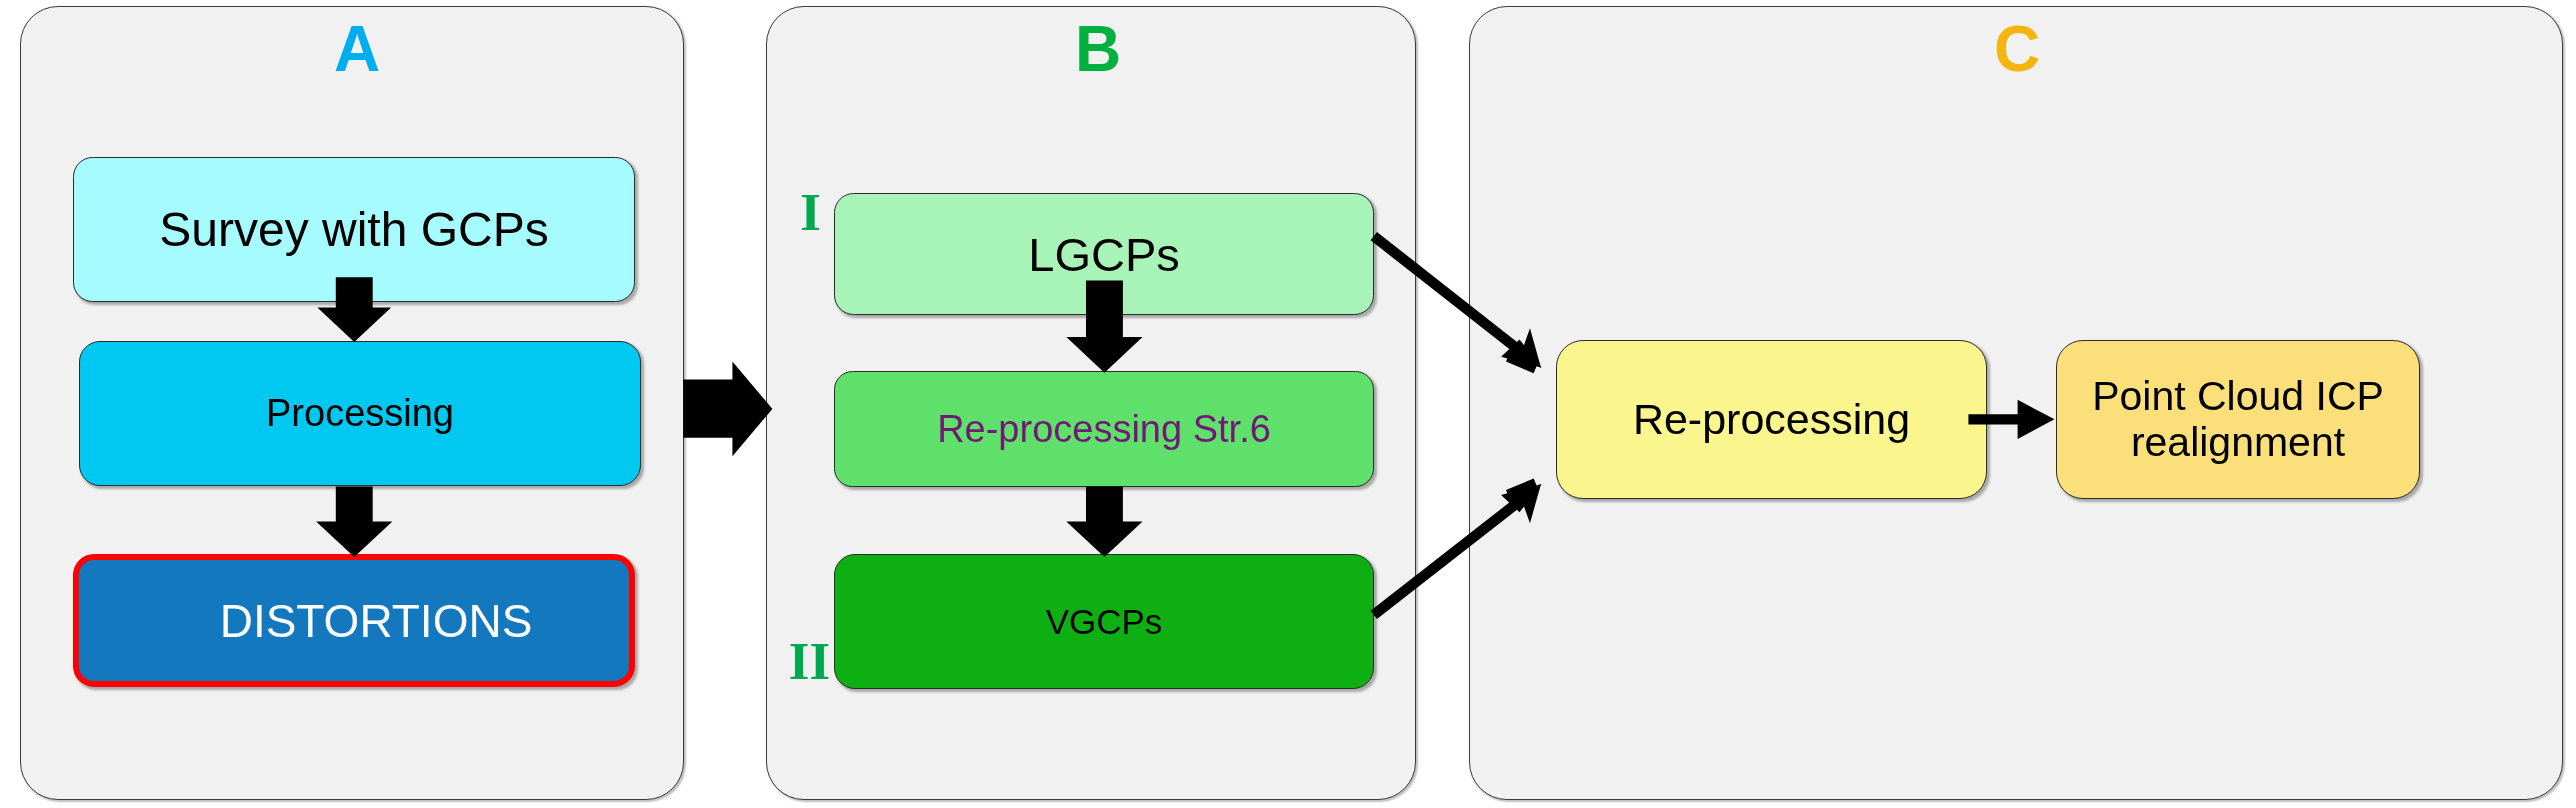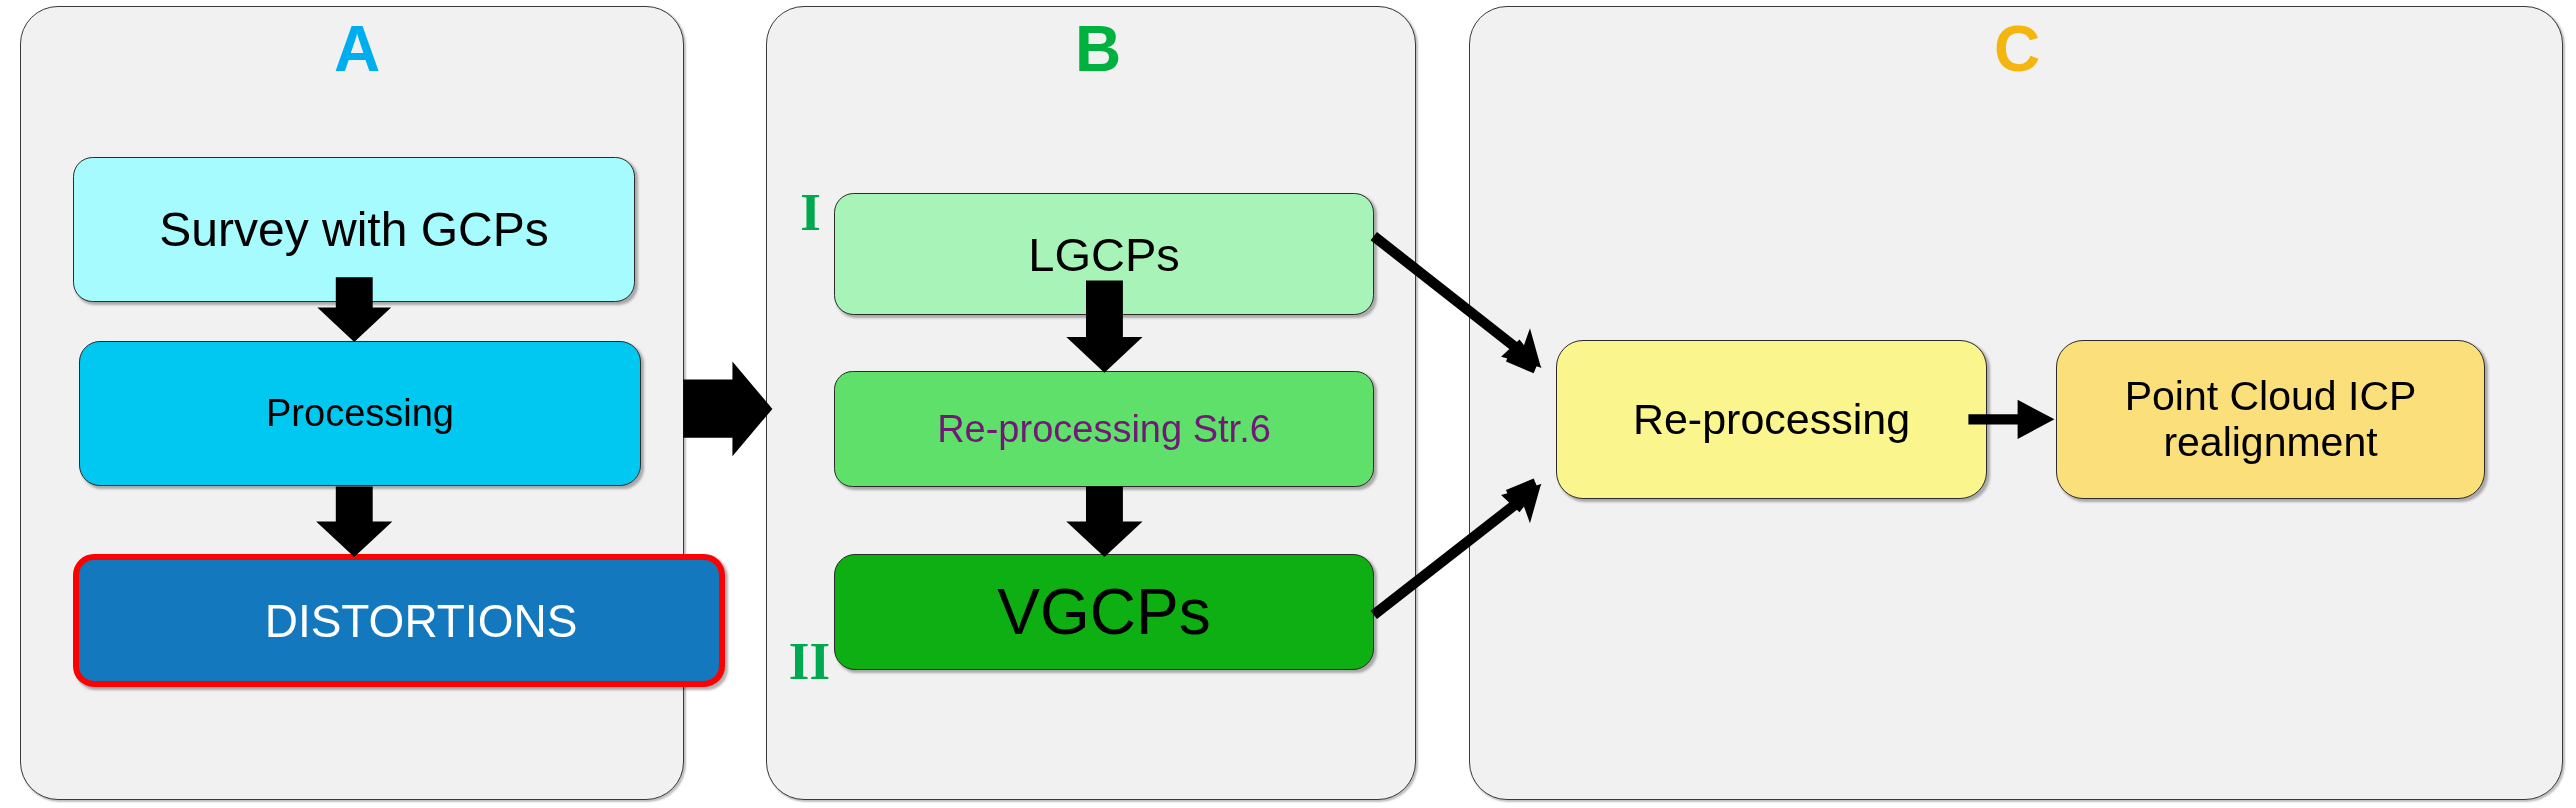--- a/index.html
+++ b/index.html
@@ -33,55 +33,55 @@
   <div class="node" style="left:73px;top:157px;width:562px;height:145px;border-radius:19.7px;
               background:#A6FBFF;color:#000;font-size:48px;">
     <span>Survey with GCPs</span>
   </div>
 
   <div class="node" style="left:79px;top:341px;width:562px;height:145px;border-radius:21px;
               background:#00C8F0;color:#000;font-size:38px;">
     <span>Processing</span>
   </div>
 
-  <div class="node" style="left:73px;top:554px;width:652px;height:133px;border-radius:21px;
+  <div class="node" style="left:73px;top:554px;width:562px;height:133px;border-radius:21px;
               background:#1378BE;color:#ffffff;font-size:46px;border:6.8px solid #FF0000;padding-left:44px;">
     <span>DISTORTIONS</span>
   </div>
 
   <div class="panel" style="left:766px;top:6.2px;width:650px;height:794px;"></div>
   <div class="panel-letter" style="left:1061px;top:17px;width:74px;text-align:center;color:#00B140;">B</div>
 
   <div class="roman" style="left:792px;top:186px;width:37px;text-align:center;">I</div>
   <div class="roman" style="left:781px;top:602px;width:57px;text-align:center;margin-top:33px;">II</div>
 
   <div class="node" style="left:834px;top:159px;width:540px;height:122px;border-radius:19.7px;
               background:#A7F3B8;color:#000;font-size:47px;margin-top:34px;">
     <span>LGCPs</span>
   </div>
 
   <div class="node" style="left:834px;top:371px;width:540px;height:116px;border-radius:18.5px;
               background:#5EE06A;color:#701a75;font-size:38px;">
     <span>Re-processing Str.6</span>
   </div>
 
-  <div class="node" style="left:834px;top:554px;width:540px;height:116px;border-radius:21px;
-              background:#0DAF12;color:#000;font-size:64px;">
+  <div class="node" style="left:834px;top:554px;width:540px;height:135px;border-radius:21px;
+              background:#0DAF12;color:#000;font-size:35px;">
     <span>VGCPs</span>
   </div>
 
   <div class="panel" style="left:1469px;top:6.2px;width:1094px;height:794px;"></div>
   <div class="panel-letter" style="left:1980px;top:17px;width:74px;text-align:center;color:#F5B50F;">C</div>
 
   <div class="node" style="left:1536px;top:340px;width:431px;height:159px;border-radius:27px;
               background:#FAF58C;color:#000;font-size:43px;margin-left:20px;">
     <span>Re-processing</span>
   </div>
 
-  <div class="node" style="left:2056px;top:340px;width:429px;height:159px;border-radius:27px;
+  <div class="node" style="left:2056px;top:340px;width:364px;height:159px;border-radius:27px;
               background:#FBDF7A;color:#000;font-size:41px;line-height:1.12;">
     <span>Point Cloud ICP realignment</span>
   </div>
 
   <svg class="svg-layer" viewBox="0 0 4187 1314" xmlns="http://www.w3.org/2000/svg">
 
     <g>
       <path d="M 545 451 L 605 451 L 605 500 L 635 500 L 575 556 L 515 500 L 545 500 Z" fill="#000000"></path>
     </g>
 

